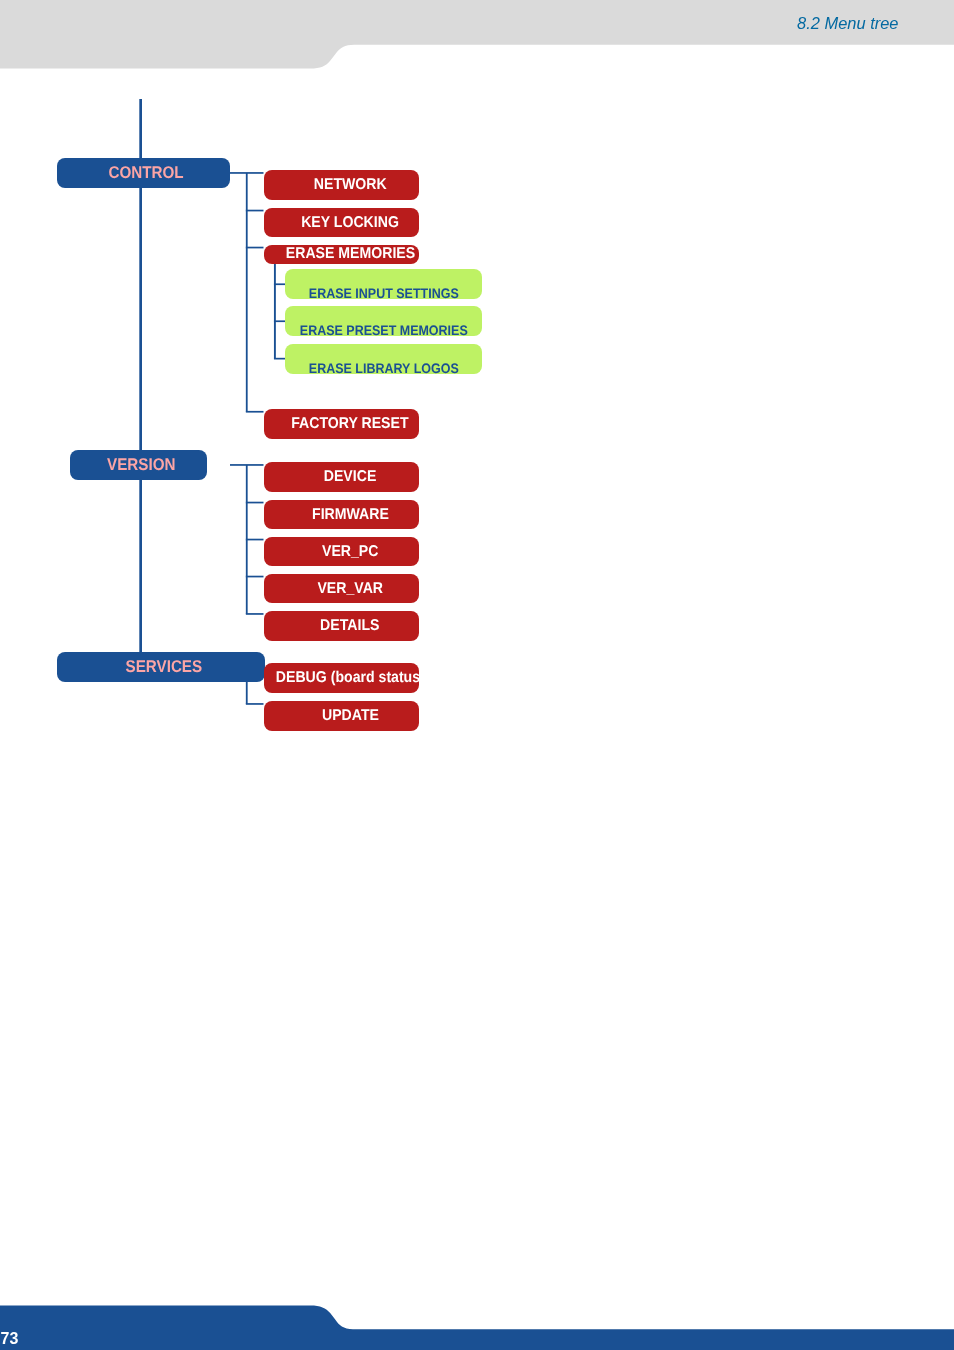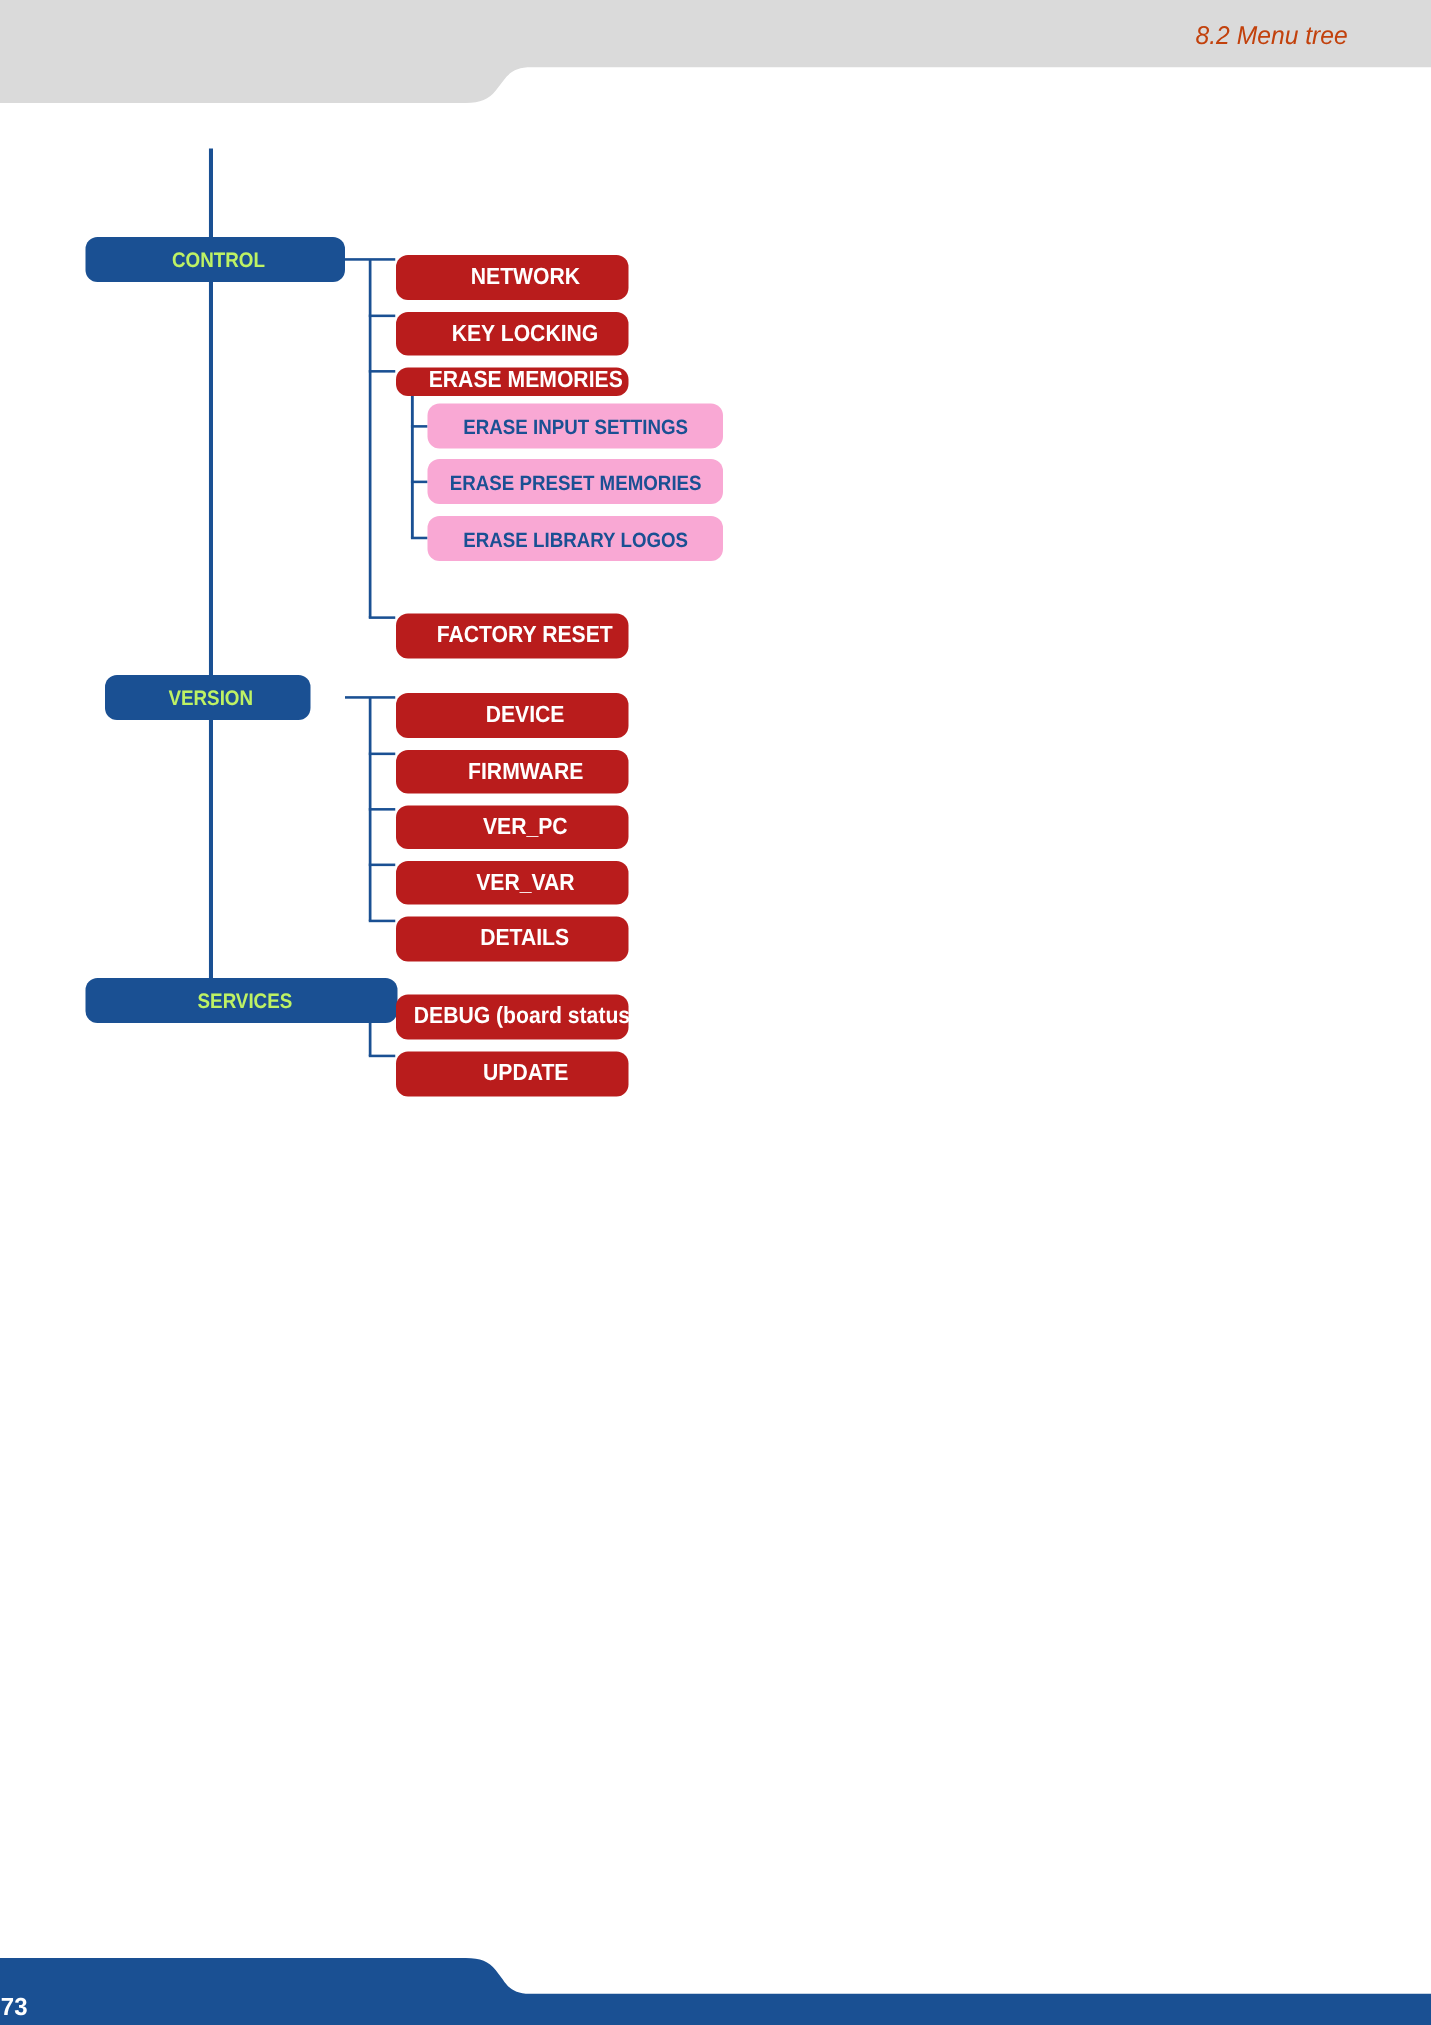--- a/index.html
+++ b/index.html
@@ -5,40 +5,40 @@
 <style>
   html,body{margin:0;padding:0;}
   body{width:954px;height:1350px;background:#ffffff;
        font-family:"Liberation Sans",sans-serif;position:relative;overflow:hidden;
        -webkit-font-smoothing:antialiased;}
   .page{position:absolute;left:0;top:0;width:954px;height:1350px;background:#ffffff;}
   svg.band{position:absolute;left:0;display:block;}
   #hdr-svg{top:0;width:954px;height:72px;}
   #ftr-svg{top:1300px;width:954px;height:50px;}
   .hdr-text{position:absolute;left:0;top:14.6px;width:898.5px;text-align:right;
-            font-style:italic;font-size:17.1px;color:#c2410c;line-height:1;}
+            font-style:italic;font-size:17.1px;color:#0369a1;line-height:1;}
   .hdr-text span{display:inline-block;transform:scaleX(0.962) translateZ(0);
                  transform-origin:right center;}
   .pg-num{position:absolute;left:0;top:1330px;width:898.5px;
           color:#ffffff;font-weight:bold;font-size:16.5px;line-height:1;}
   .pg-num span{display:inline-block;transform:scaleX(0.97) translateZ(0);
                transform-origin:right center;}
   #tree{position:absolute;left:0;top:0;width:954px;height:1350px;}
   #tree-lines{position:absolute;left:0;top:0;}
   .nodebox{position:absolute;display:flex;align-items:center;justify-content:center;
            box-sizing:border-box;text-align:center;line-height:1;}
   .nodebox span{display:block;white-space:nowrap;text-rendering:geometricPrecision;}
-  .lvl1{background:#1a5093;color:#bef264;font-weight:bold;font-size:14px;
+  .lvl1{background:#1a5093;color:#fca5a5;font-weight:bold;font-size:17px;
         border-radius:8px;padding-left:5px;}
   .lvl1 span{transform:translateY(-0.3px) scaleX(0.895) translateZ(0);}
   .lvl2{background:#b91c1c;color:#ffffff;font-weight:bold;font-size:15.6px;
         border-radius:8px;padding-left:18px;margin-top:12px;}
   .lvl2 span{transform:translateY(0.3px) scaleX(0.905) translateZ(0);}
-  .lvl3{background:#f9a8d4;color:#1a5093;font-weight:bold;font-size:13.8px;
-        border-radius:8px;padding-left:1px;}
+  .lvl3{background:#bef264;color:#1a5093;font-weight:bold;font-size:13.8px;
+        border-radius:8px;padding-left:1px;align-items:flex-end;}
   .lvl3 span{transform:translateY(1.6px) scaleX(0.905) translateZ(0);}
 </style>
 </head>
 <body>
 
 <div class="page">
 
   <svg id="hdr-svg" class="band" viewBox="0 0 954 72" preserveAspectRatio="none">
     <path fill="#dadada" d="M0,0 H954 V44.8 H354.2 C344.8,44.8 340.0,47.7 335.8,53.5 L330.4,60.5 C325.8,66.1 320.4,68.6 310.5,68.6 H0 Z"></path>
   </svg>

